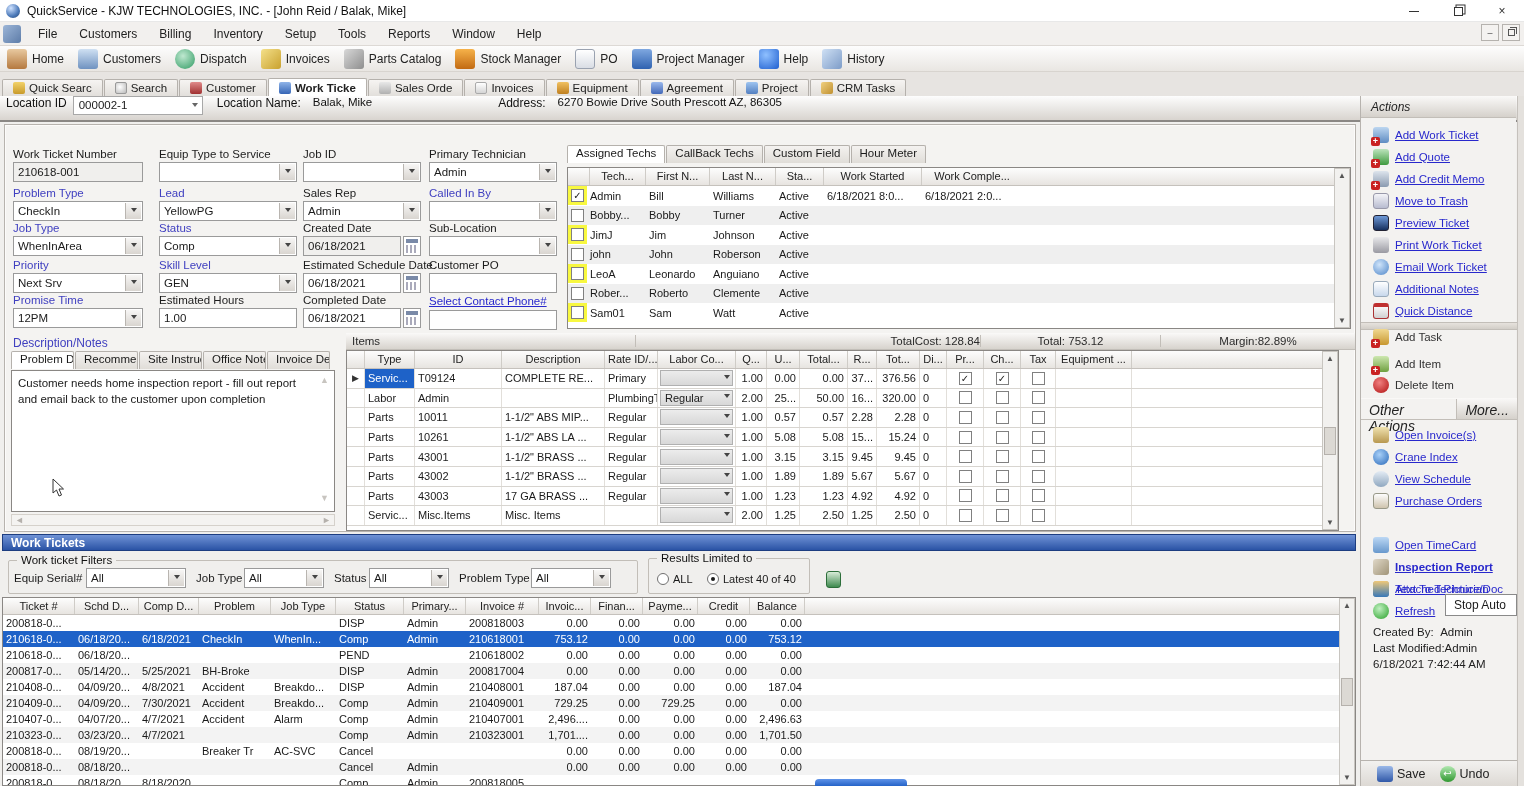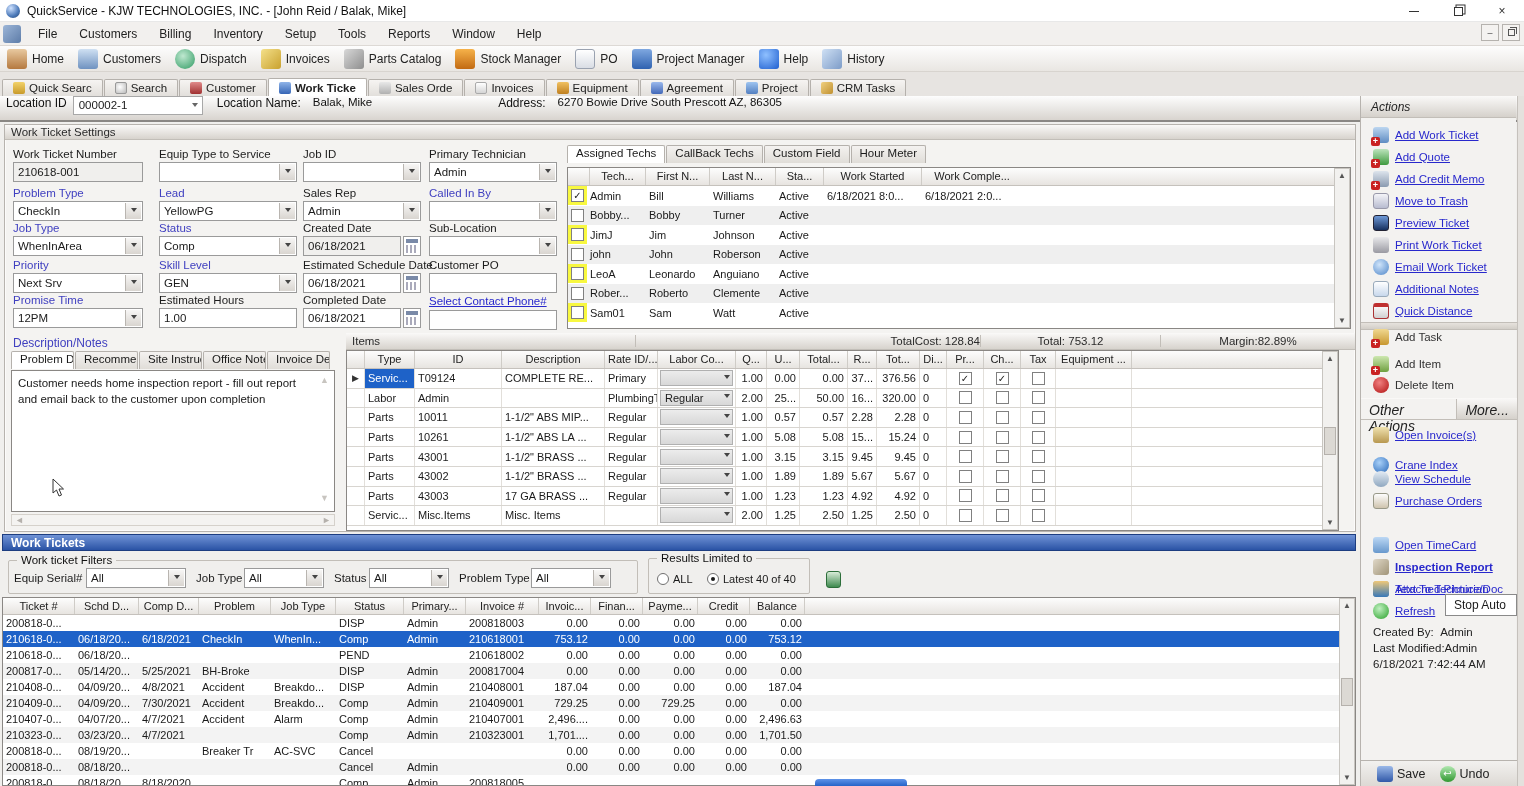--- a/index.html
+++ b/index.html
@@ -302,21 +302,20 @@
       <span>000002-1</span>
       <span class="carr"></span>
     </div>
     <span class="lbl" style="margin-left:14px">Location Name:</span>
     <span class="lbl" style="font-size:11.5px">Balak, Mike</span>
     <span class="lbl" style="margin-left:120px">Address:</span>
     <span class="lbl" style="font-size:11.5px">6270 Bowie Drive South  Prescott AZ, 86305</span>
   </div>
 
   <div class="group" style="left:4px;top:124px;width:1352px;height:408px;">
-    <div class="band" style="height:15px;">Work Ticket Settings</div>
 
     <div class="flabel" style="left:8px;top:23px">Work Ticket Number</div>
     <div class="tbox gray" style="left:8px;top:37px;width:130px">210618-001</div>
     <div class="flabel link" style="left:8px;top:62px">Problem Type</div>
     <div class="combo" style="left:8px;top:76px;width:130px">
         <span class="val">CheckIn</span>
         <span class="cbtn">
           <i class="tri"></i>
         </span>
       </div>
@@ -1113,21 +1112,21 @@
 
     <div class="s-band" style="position:absolute;left:0;top:302px;width:156px;padding-left:0;">
       <span class="otab active">Other Actions</span>
       <span class="otab">More...</span>
     </div>
 
     <div class="alink" style="top: 330px;">
         <span class="ic" data-icon="open-invoices-icon"></span>
         <span class="txt">Open Invoice(s)</span>
       </div>
-      <div class="alink" style="top: 360px;">
+      <div class="alink" style="top: 352px;">
         <span class="ic" data-icon="crane-index-icon"></span>
         <span class="txt">Crane Index</span>
       </div>
       <div class="alink" style="top: 374px;">
         <span class="ic" data-icon="view-schedule-icon"></span>
         <span class="txt">View Schedule</span>
       </div>
       <div class="alink" style="top: 396px;">
         <span class="ic" data-icon="purchase-orders-icon"></span>
         <span class="txt">Purchase Orders</span>

